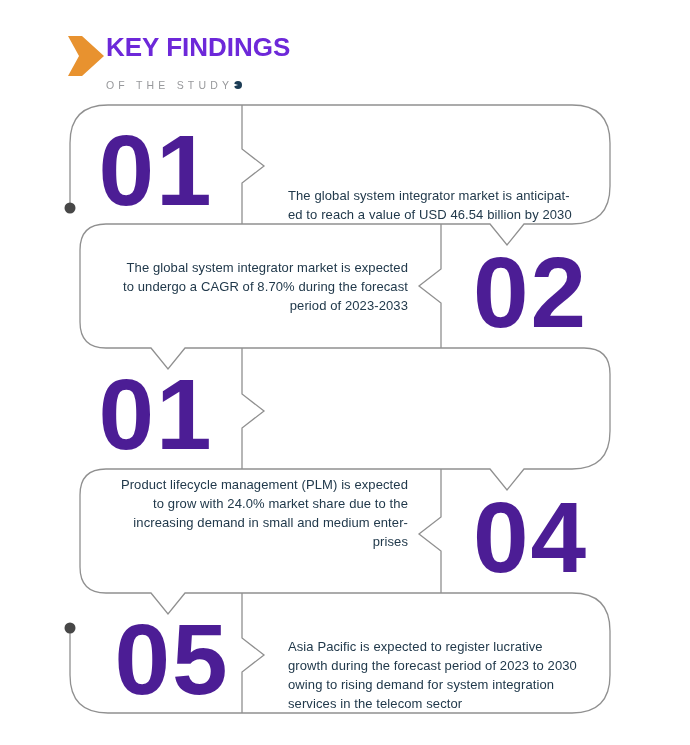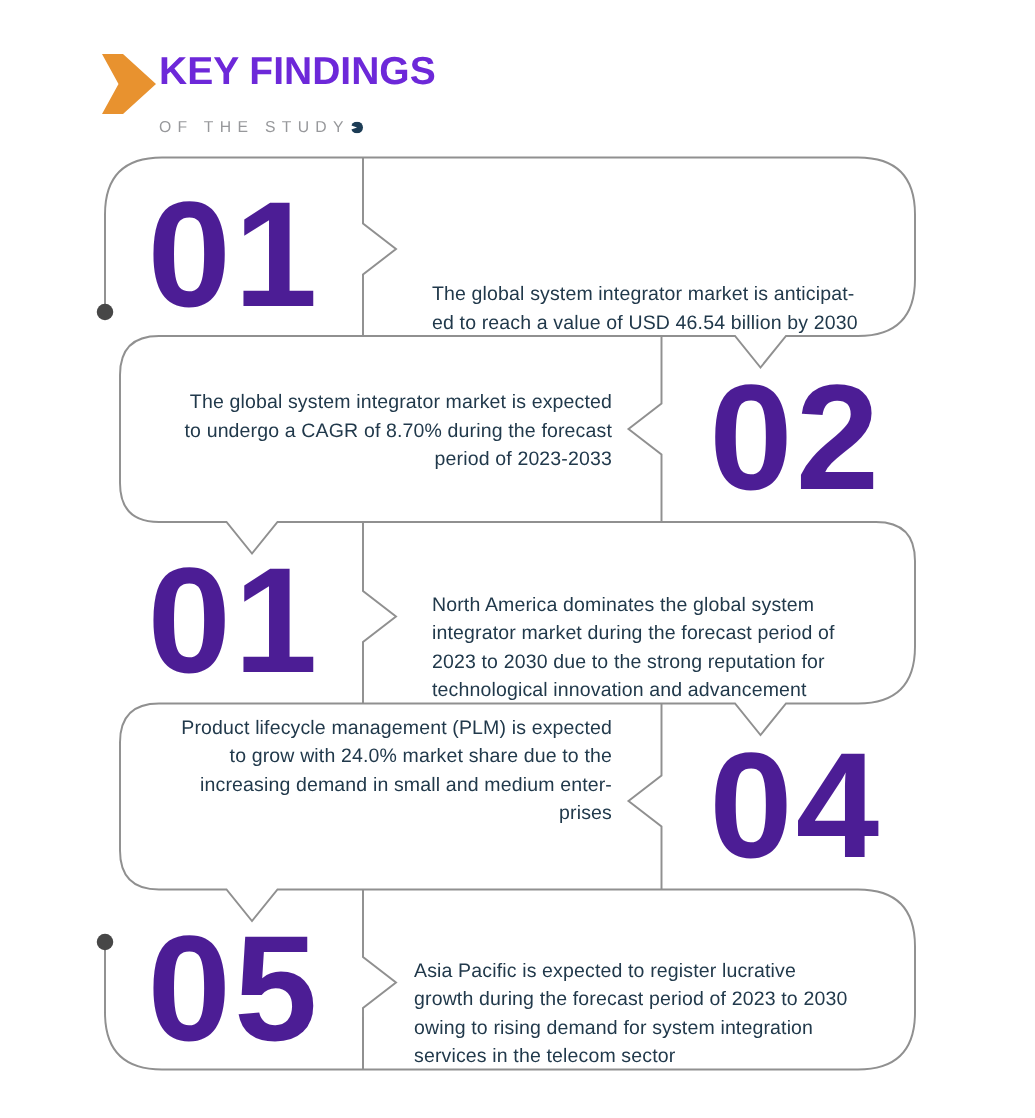--- a/index.html
+++ b/index.html
@@ -28,35 +28,35 @@
   
   .num{
     position:absolute;display:flex;align-items:center;justify-content:center;
     font-size:100px;font-weight:bold;color:#4c1d95;letter-spacing:2px;
     transform:translateY(6px);user-select:none;
   }
   .n1{left:70px;top:105px;width:172px;height:119px;}
   .n2{left:441px;top:224px;width:179px;height:124px;}
   .n3{left:70px;top:348px;width:172px;height:121px;}
   .n4{left:441px;top:469px;width:179px;height:124px;}
-  .n5{left:70px;top:593px;width:172px;height:120px;}
+  .n5{left:70px;top:593px;width:172px;height:120px;padding-left:16px;}
   
   .txt{
     position:absolute;display:flex;align-items:center;
     font-size:13px;line-height:19px;color:#21394b;letter-spacing:0.1px;
     white-space:pre-line;
   }
   .txt span{width:100%;}
   .t-left{text-align:left;align-items:flex-end;}
   .t-right{text-align:right;}
   .t1{left:288px;top:105px;width:312px;height:119px;}
   .t2{left:96px;top:224px;width:312px;height:124px;}
   .t3{left:288px;top:348px;width:312px;height:121px;}
   .t4{left:96px;top:469px;width:312px;height:87px;}
-  .t5{left:276px;top:593px;width:312px;height:120px;}
+  .t5{left:288px;top:593px;width:312px;height:120px;}
 </style>
 </head>
 <body>
 
 <div id="canvas">
 
   <div class="header">
     <svg class="logo-arrow" viewBox="0 0 36 40">
       <polygon points="0,0 14,0 36,20 14,40 0,40 11,20" fill="#E8922F"></polygon>
     </svg>
@@ -108,26 +108,20 @@
 
   <div class="txt t1 t-left">
     <span>The global system integrator market is anticipat-
 ed to reach a value of USD 46.54 billion by 2030</span>
   </div>
   <div class="txt t2 t-right">
     <span>The global system integrator market is expected
 to undergo a CAGR of 8.70% during the forecast
 period of 2023-2033</span>
   </div>
-  <div class="txt t3 t-left">
-    <span>North America dominates the global system
-integrator market during the forecast period of
-2023 to 2030 due to the strong reputation for
-technological innovation and advancement</span>
-  </div>
   <div class="txt t4 t-right">
     <span>Product lifecycle management (PLM) is expected
 to grow with 24.0% market share due to the
 increasing demand in small and medium enter-
 prises</span>
   </div>
   <div class="txt t5 t-left">
     <span>Asia Pacific is expected to register lucrative
 growth during the forecast period of 2023 to 2030
 owing to rising demand for system integration

